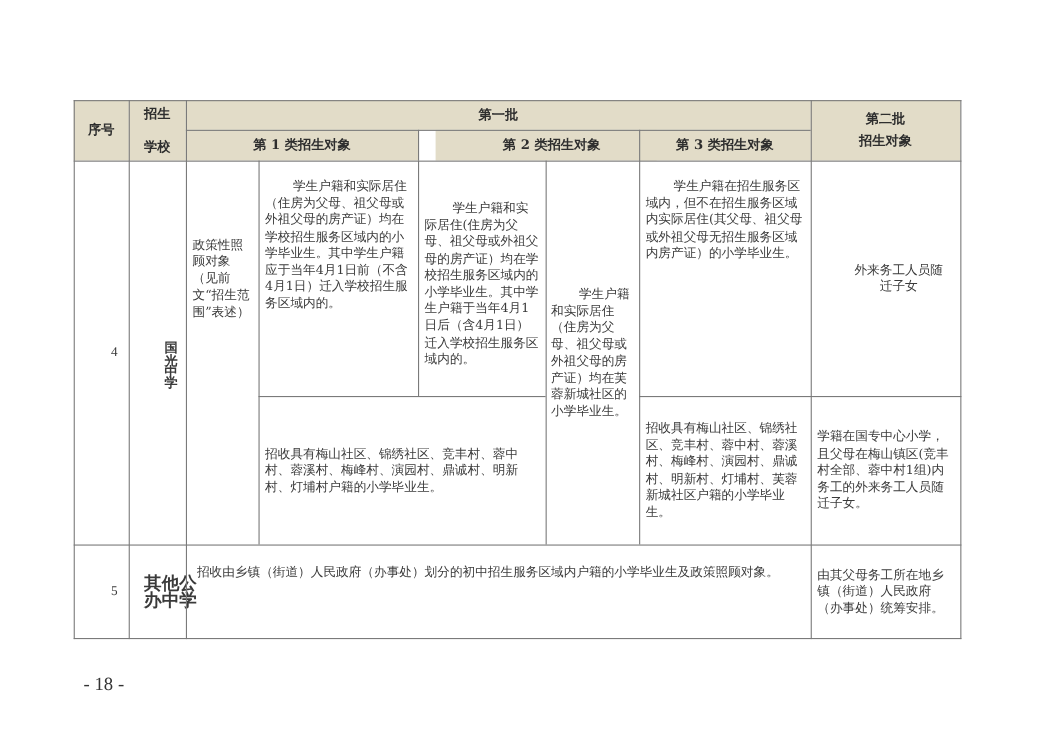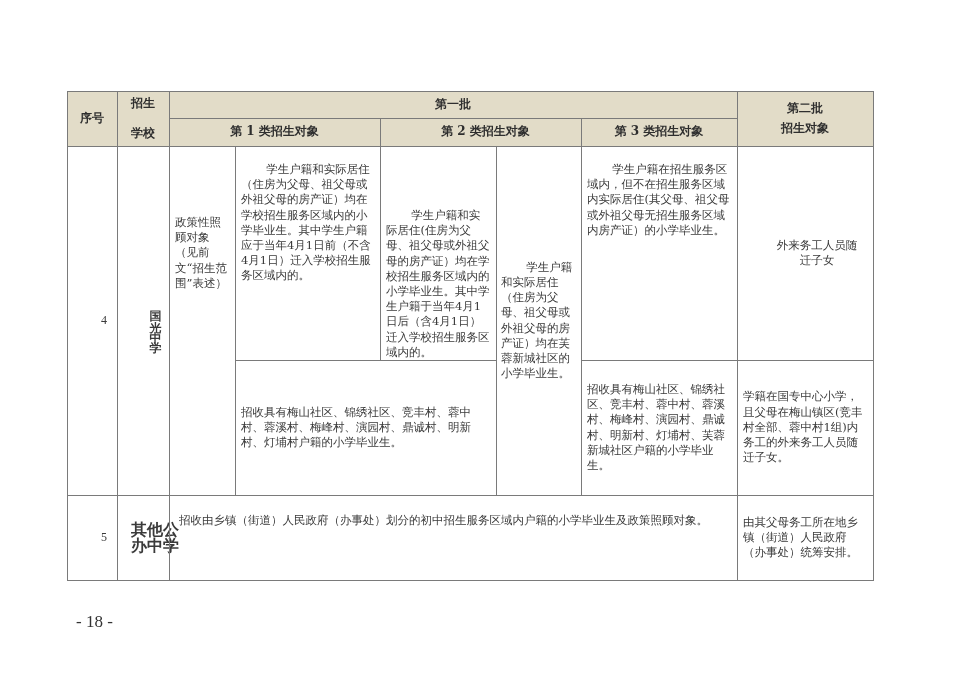--- a/index.html
+++ b/index.html
@@ -30,21 +30,21 @@
   <div class="cell hdr" style="left:117px;top:91px;width:52px;height:55px;flex-direction:column;">
     <span>招生</span>
     <span style="margin-top:14px;">学校</span>
   </div>
   <div class="cell hdr" style="left:169px;top:91px;width:568px;height:27px;">
     <span>第一批</span>
   </div>
   <div class="cell hdr" style="left:169px;top:118px;width:211px;height:28px;">
     <span>第 1 类招生对象</span>
   </div>
-  <div class="cell hdr" style="left:380px;top:118px;width:201px;height:28px;padding-left:10px;">
+  <div class="cell hdr" style="left:396px;top:118px;width:201px;height:28px;padding-left:10px;">
     <span>第 2 类招生对象</span>
   </div>
   <div class="cell hdr" style="left:581px;top:118px;width:156px;height:28px;">
     <span>第 3 类招生对象</span>
   </div>
   <div class="cell hdr" style="left:737px;top:91px;width:136px;height:55px;flex-direction:column;">
     <span>第二批</span>
     <span style="margin-top:4px;">招生对象</span>
   </div>
 
@@ -53,21 +53,21 @@
   </div>
   <div class="cell ctr" style="left:117px;top:146px;width:52px;height:349px;">
     <span class="vert">国光中学</span>
   </div>
   <div class="cell txt" style="left:169px;top:146px;width:66px;height:214px;padding:0 4px 0 6px;align-items:center;">
     <span style="word-break:break-all;">政策性照顾对象（见前文“招生范围”表述）</span>
   </div>
   <div class="cell txt" style="left:235px;top:146px;width:145px;height:214px;align-items:flex-start;padding-top:16px;">
     <span class="indent" style="word-break:break-all;display:block;">学生户籍和实际居住（住房为父母、祖父母或外祖父母的房产证）均在学校招生服务区域内的小学毕业生。其中学生户籍应于当年4月1日前（不含4月1日）迁入学校招生服务区域内的。</span>
   </div>
-  <div class="cell txt" style="left:380px;top:146px;width:116px;height:214px;align-items:flex-end;padding-top:10px;">
+  <div class="cell txt" style="left:380px;top:146px;width:116px;height:214px;align-items:center;padding-top:10px;">
     <span class="indent" style="word-break:break-all;display:block;">学生户籍和实际居住(住房为父母、祖父母或外祖父母的房产证）均在学校招生服务区域内的小学毕业生。其中学生户籍于当年4月1日后（含4月1日）迁入学校招生服务区域内的。</span>
   </div>
   <div class="cell txt" style="left:496px;top:146px;width:85px;height:349px;padding:0 5px;">
     <span class="indent" style="word-break:break-all;display:block;">学生户籍和实际居住（住房为父母、祖父母或外祖父母的房产证）均在芙蓉新城社区的小学毕业生。</span>
   </div>
   <div class="cell txt" style="left:581px;top:146px;width:156px;height:214px;align-items:flex-start;padding-top:16px;">
     <span class="indent" style="word-break:break-all;display:block;">学生户籍在招生服务区域内，但不在招生服务区域内实际居住(其父母、祖父母或外祖父母无招生服务区域内房产证）的小学毕业生。</span>
   </div>
   <div class="cell ctr" style="left:737px;top:146px;width:136px;height:214px;padding:0 26px;">
     <span>外来务工人员随迁子女</span>

